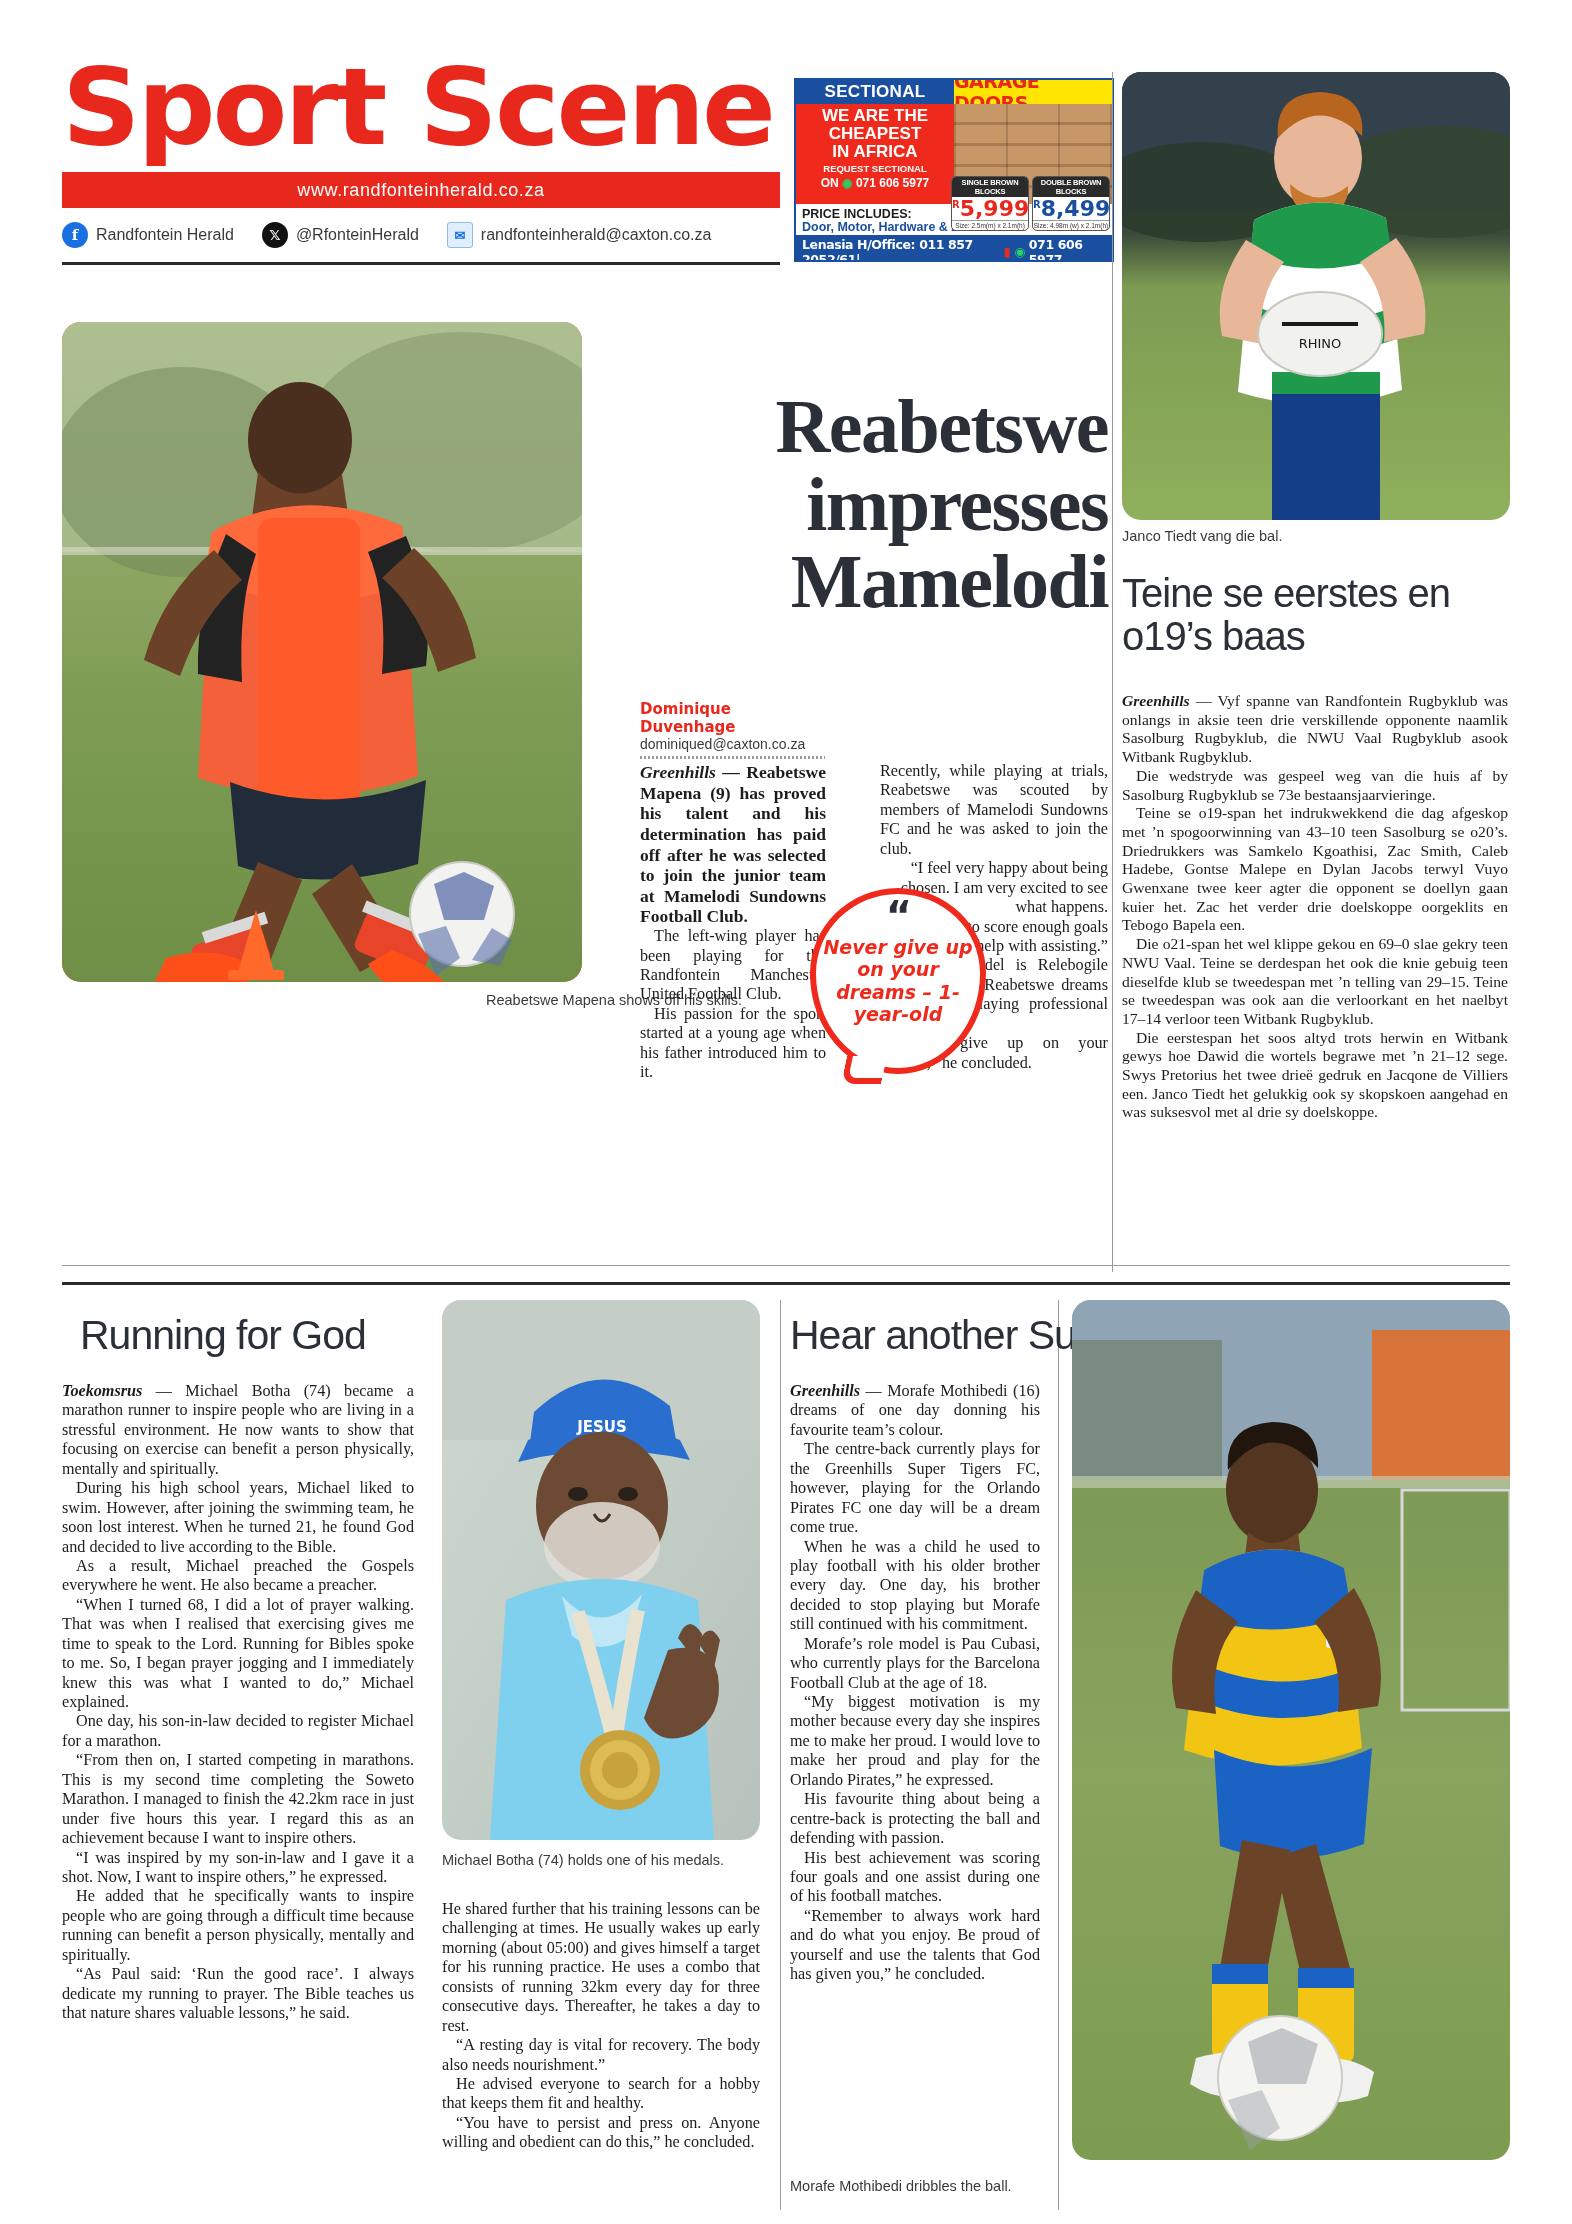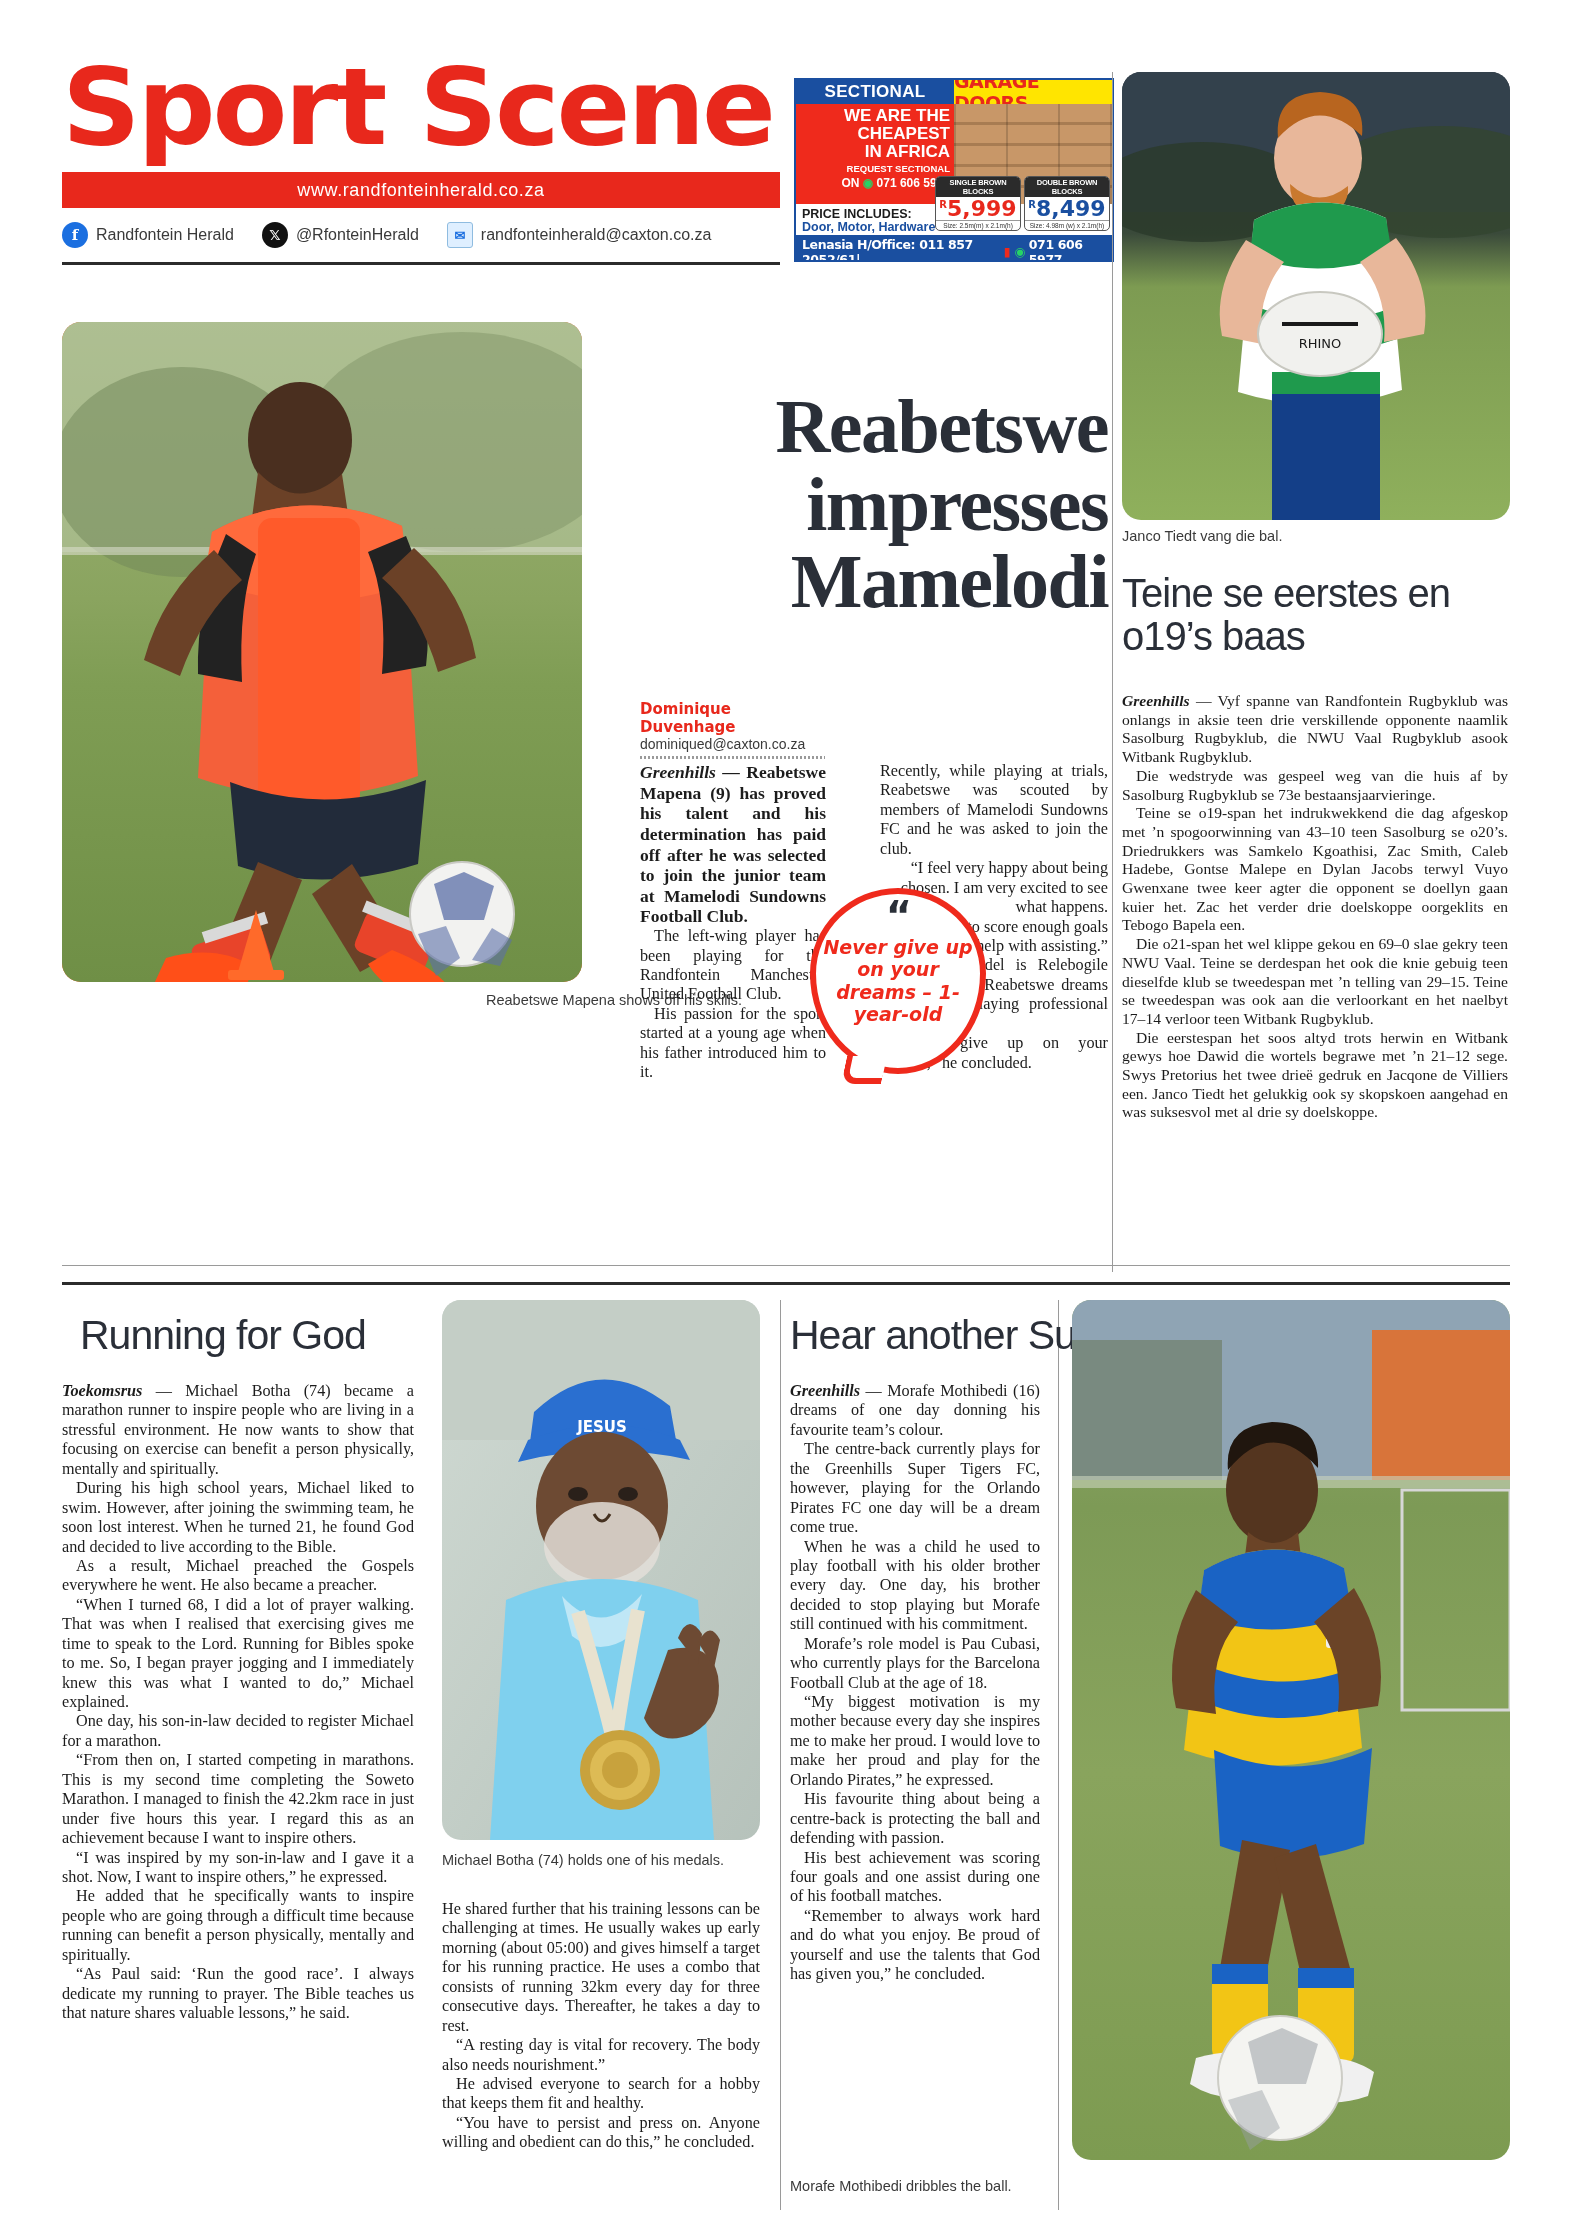--- a/index.html
+++ b/index.html
@@ -63,31 +63,31 @@
     border:2px solid #1a4fa0; background:#fff; overflow:hidden;
     font-family:"Liberation Sans", sans-serif;
   }
   .ad-top { display:flex; height:24px; }
   .ad-sectional { background:#1a4fa0; color:#fff; font-weight:bold; font-size:17px;
                   display:flex;align-items:center;justify-content:center; width:50%; letter-spacing:.3px;}
   .ad-garage { background:#ffe500; color:#e8281c; font-weight:bold; font-size:19px;
                display:flex;align-items:center;justify-content:center; width:50%;
                font-family:"DejaVu Sans", sans-serif; letter-spacing:-.5px;}
   .ad-mid { display:flex; height:100px; }
-  .ad-red { background:#ef2a1c; color:#fff; width:50%; padding:3px 4px 2px; text-align:right; }
+  .ad-red { background:#ef2a1c; color:#fff; width:50%; padding:3px 4px 2px; text-align:center; }
   .ad-red .l1 { font-weight:bold; font-size:17px; line-height:1.06; }
   .ad-req { font-size:9.5px; font-weight:bold; line-height:1.1; margin-top:3px; }
   .ad-phone { font-size:12px; font-weight:bold; }
   .ad-door { width:50%; background:
      repeating-linear-gradient(to bottom,#c89768 0px,#c89768 18px,#a87c52 18px,#a87c52 21px),
      #c89768; position:relative; }
   .ad-door::after{ content:""; position:absolute; inset:0;
      background:repeating-linear-gradient(to right, rgba(0,0,0,.16) 0 2px, transparent 2px 52px);}
   .ad-prices { position:absolute; right:2px; top:96px; display:flex; gap:3px; }
-  .price-box { background:#fff; border:1px solid #555; border-radius:5px; width:86px; text-align:center; overflow:hidden;}
+  .price-box { background:#fff; border:1px solid #555; border-radius:5px; width:78px; text-align:center; overflow:hidden;}
   .pb-hd { background:#2b2b2b; color:#fff; font-size:7.5px; font-weight:bold; padding:1px 0; letter-spacing:-.2px;}
   .pb-amt { color:#e8281c; font-weight:bold; font-size:22px; line-height:1.05; font-family:"DejaVu Sans", sans-serif;}
   .pb-amt.blue { color:#1a4fa0; }
   .pb-amt sup { font-size:10px; vertical-align:super;}
   .pb-sz { font-size:6.5px; color:#333; border-top:1px solid #999; padding:1px 0;}
   .ad-inc { padding:3px 6px 0; }
   .ad-inc .t1 { font-weight:bold; font-size:12.5px; color:#1c1c1c; }
   .ad-inc .t2 { font-weight:bold; font-size:12.5px; color:#1a4fa0; line-height:1.08;}
   .ad-office { background:#1a4fa0; color:#fff; font-weight:bold; font-size:12.5px;
                padding:2px 6px; display:flex; align-items:center; gap:4px;

